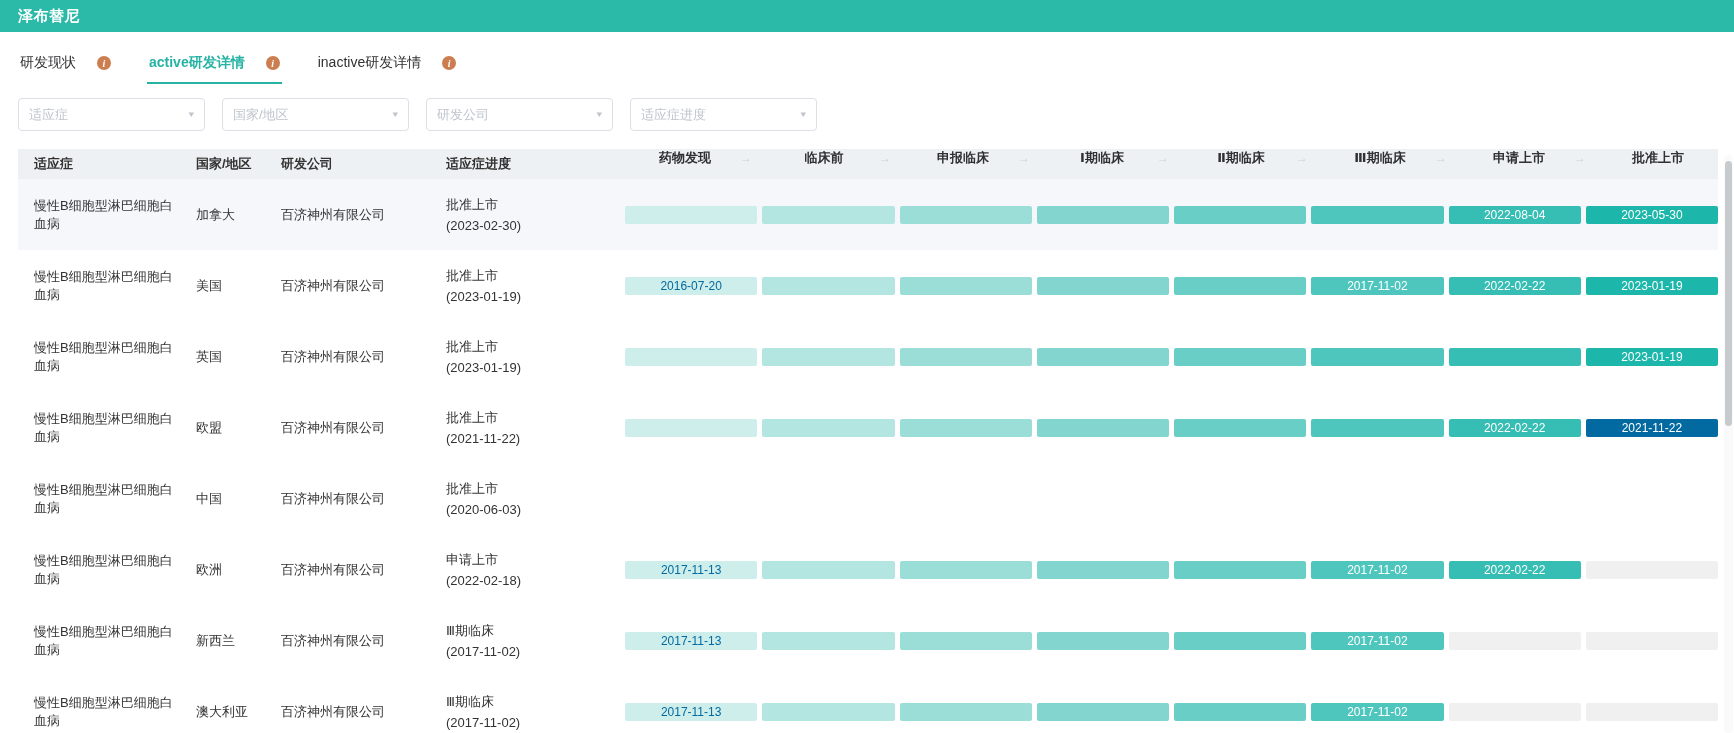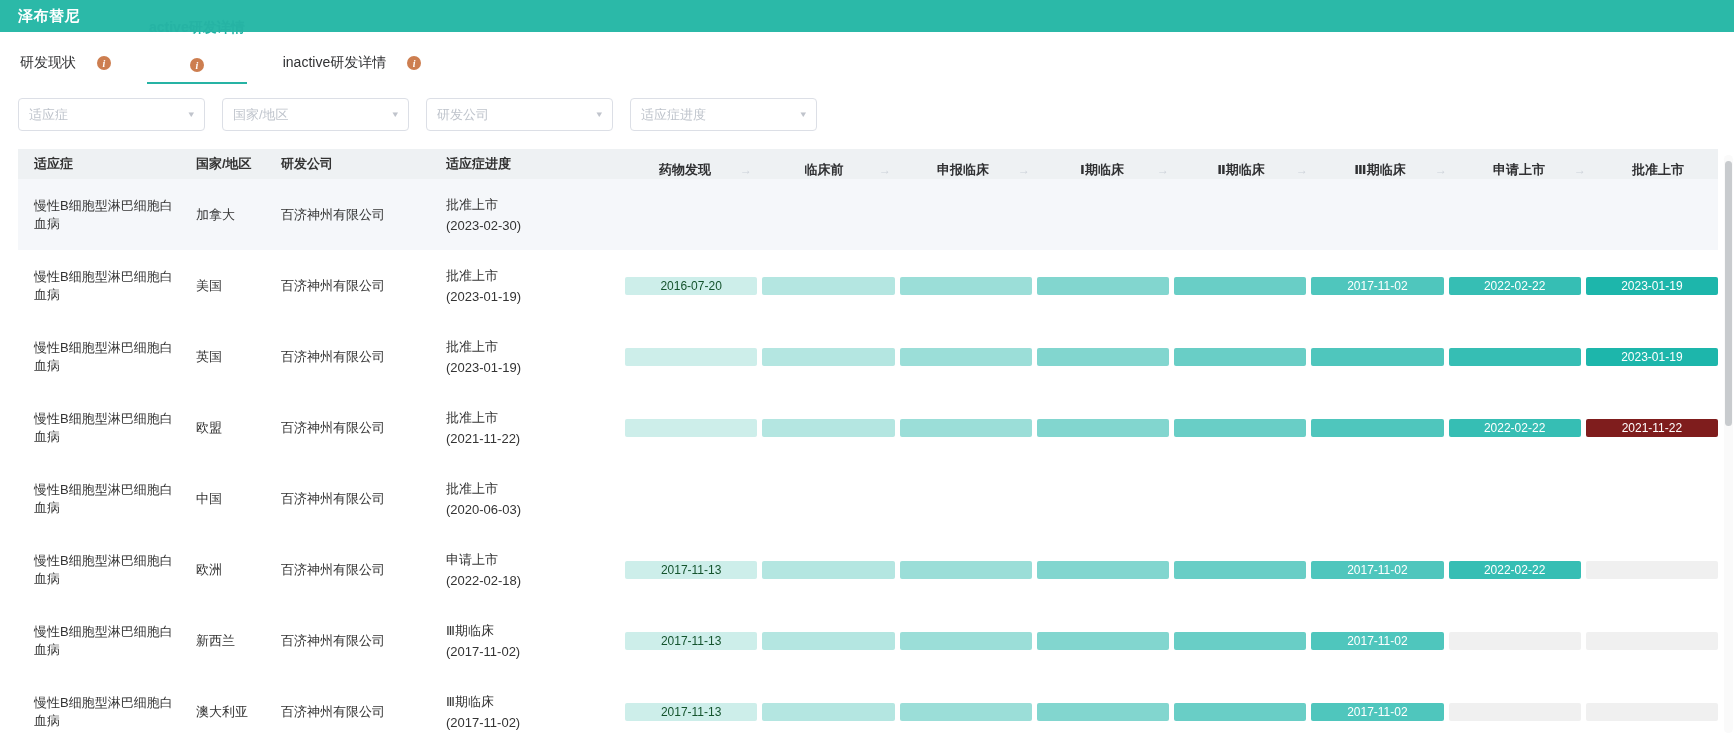--- a/index.html
+++ b/index.html
@@ -7,51 +7,51 @@
     font-family:"Liberation Sans","DejaVu Sans",sans-serif; color:#333; position:relative; }
 
   
   .topbar { height:32px; display:flex; align-items:center; padding:0 18px; }
   .topbar-title { color:#fff; font-size:15px; font-weight:bold; letter-spacing:.5px; }
 
   
   .tabs { display:flex; align-items:flex-end; padding:0 18px; margin-top:12px; height:40px; }
   .tab { display:flex; align-items:center; gap:21px; margin-right:34px; padding:0 2px 12px 2px;
          font-size:14px; color:#303133; cursor:pointer; position:relative; }
-  .tab.active { color:#26b3a4; font-weight:bold;flex-direction:column; }
+  .tab.active { color:#26b3a4; font-weight:bold; }
   .tab.active::after { content:""; position:absolute; left:0; right:0; bottom:0; height:2px; background:#26b3a4; }
   .info-dot { width:14px; height:14px; border-radius:50%; background:#cd7e50; color:#fff;
           font-size:10px; font-weight:bold; display:inline-flex; align-items:center; justify-content:center;
           font-family:"Liberation Serif",serif; font-style:italic; }
 
   
   .filters { display:flex; gap:17px; padding:14px 18px 16px 18px; }
   .select { width:187px; height:33px; border:1px solid #dcdfe6; border-radius:4px;
             display:flex; align-items:center; justify-content:space-between;
             padding:0 10px; cursor:pointer; background:#fff; }
   .select .ph { color:#bfc4cc; font-size:13px; }
   .select .chev { color:#c0c4cc; font-size:11px; transform:scaleY(.8); }
 
   
   .table { margin:2px 16px 0 18px; }
   .grid-row { display:grid; grid-template-columns:162px 85px 165px 195px 1fr; align-items:center; }
   .thead { background:#eef1f3; height:30px; font-weight:bold; font-size:13px; color:#303133; }
   .thead .cell { padding-left:16px; }
-  .stage-heads { display:flex; gap:19px; height:100%; align-items:flex-end; }
+  .stage-heads { display:flex; gap:19px; height:100%; align-items:flex-start; }
   .stage-head { flex:1; position:relative; text-align:center; font-weight:bold; font-size:13px; }
   .stage-arrow { position:absolute; right:-7px; top:50%; transform:translateY(-50%);
                  color:#ccd1d9; font-weight:normal; font-size:12px; }
   .tbody .row { height:71px; }
   .tbody .row.highlight { background:#f5f7fa; }
   .cell { padding-left:16px; font-size:13px; color:#333; }
   .cell.progress { line-height:21px; }
   .bars { display:flex; gap:5px; align-items:center; }
   .bar { flex:1; height:18px; border-radius:2px; font-size:12px; color:#fff;
          display:flex; align-items:center; justify-content:center; overflow:hidden; white-space:nowrap; }
-  .bar.dark-text { color:#14532d; }
+  .bar.dark-text { color:#0369a1; }
 
   
   .vscrollbar { position:absolute; top:155px; bottom:0; right:1px; width:9px; background:#fafafa; border-radius:5px; }
   .vscroll-thumb { position:absolute; top:6px; left:1px; width:7px; height:265px; background:#c8cbce; border-radius:4px; }
 </style>
 </head>
 <body>
 
 <div class="topbar" style="background: rgb(43, 185, 168); text-align: right;">
   <span class="topbar-title">泽布替尼</span>
@@ -110,20 +110,30 @@
   </div>
   <div class="tbody">
       <div class="grid-row row highlight">
         <div class="cell">慢性B细胞型淋巴细胞白血病</div>
         <div class="cell">加拿大</div>
         <div class="cell">百济神州有限公司</div>
         <div class="cell progress">
           <div>批准上市</div>
           <div>(2023-02-30)</div>
         </div>
+        <div class="bars">
+          <div class="bar dark-text" style="background: rgb(205, 238, 234);"></div>
+          <div class="bar dark-text" style="background: rgb(180, 230, 225);"></div>
+          <div class="bar dark-text" style="background: rgb(155, 222, 216);"></div>
+          <div class="bar dark-text" style="background: rgb(130, 214, 207);"></div>
+          <div class="bar" style="background: rgb(105, 206, 198);"></div>
+          <div class="bar" style="background: rgb(79, 198, 189);"></div>
+          <div class="bar" style="background: rgb(54, 190, 180);">2022-08-04</div>
+          <div class="bar" style="background: rgb(29, 182, 171);">2023-05-30</div>
+        </div>
       </div>
       <div class="grid-row row">
         <div class="cell">慢性B细胞型淋巴细胞白血病</div>
         <div class="cell">美国</div>
         <div class="cell">百济神州有限公司</div>
         <div class="cell progress">
           <div>批准上市</div>
           <div>(2023-01-19)</div>
         </div>
         <div class="bars">
@@ -165,21 +175,21 @@
           <div>(2021-11-22)</div>
         </div>
         <div class="bars">
           <div class="bar dark-text" style="background: rgb(205, 238, 234);"></div>
           <div class="bar dark-text" style="background: rgb(180, 230, 225);"></div>
           <div class="bar dark-text" style="background: rgb(155, 222, 216);"></div>
           <div class="bar dark-text" style="background: rgb(130, 214, 207);"></div>
           <div class="bar" style="background: rgb(105, 206, 198);"></div>
           <div class="bar" style="background: rgb(79, 198, 189);"></div>
           <div class="bar" style="background: rgb(54, 190, 180);">2022-02-22</div>
-          <div class="bar" style="background: #7f1d1d;">2021-11-22</div>
+          <div class="bar" style="background: #0369a1;">2021-11-22</div>
         </div>
       </div>
       <div class="grid-row row">
         <div class="cell">慢性B细胞型淋巴细胞白血病</div>
         <div class="cell">中国</div>
         <div class="cell">百济神州有限公司</div>
         <div class="cell progress">
           <div>批准上市</div>
           <div>(2020-06-03)</div>
         </div>

